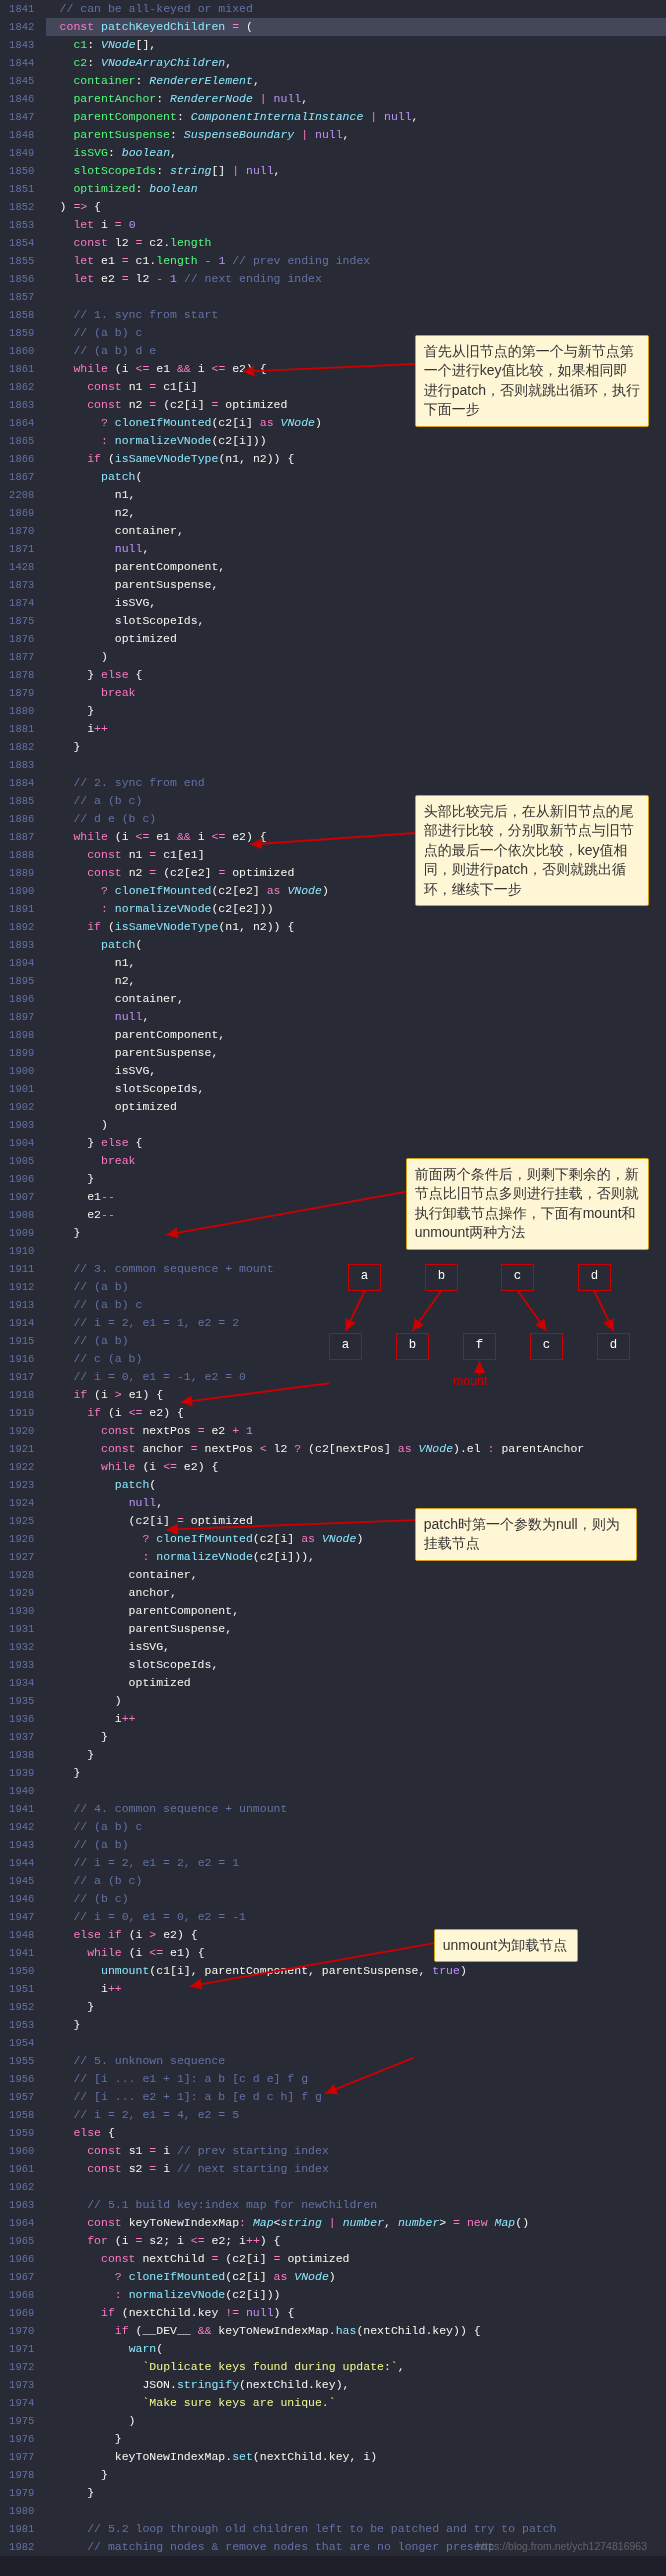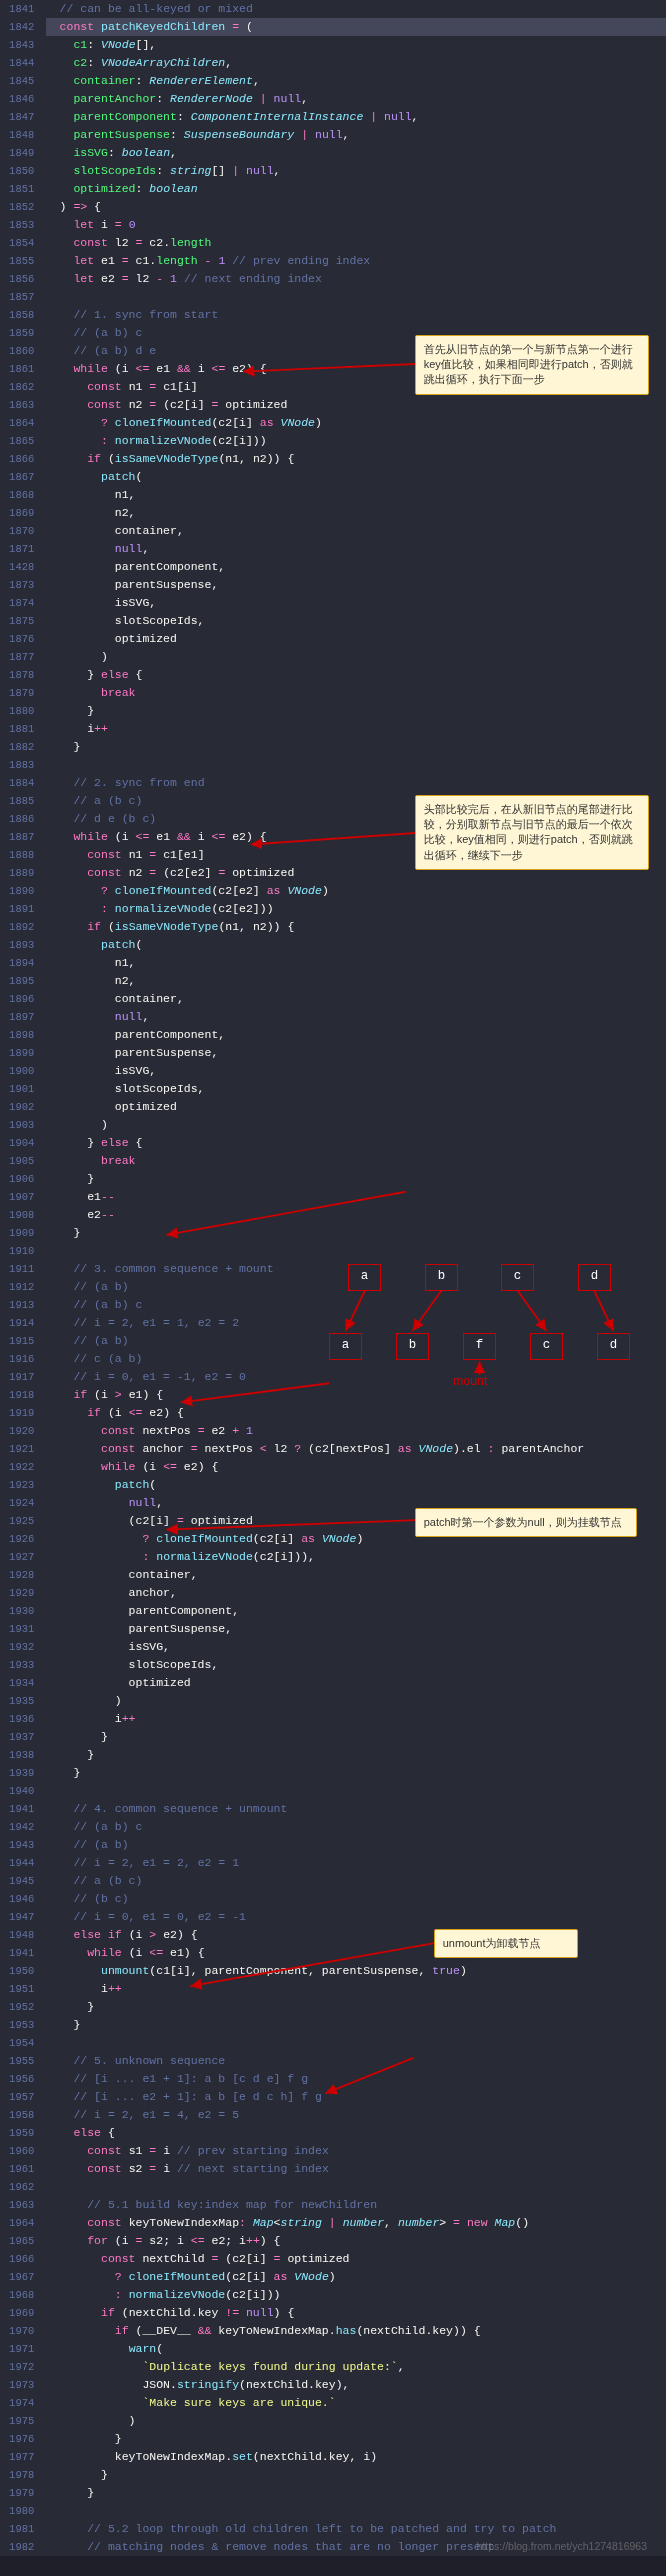--- a/index.html
+++ b/index.html
@@ -12,21 +12,21 @@
 .c-comment { color:#6272a4;margin-top:18px; }
 .c-kw { color:#ff79c6; }
 .c-fn { color:#8be9fd; }
 .c-type { color:#8be9fd; font-style:italic; }
 .c-str { color:#f1fa8c; }
 .c-num { color:#bd93f9; }
 .c-prop { color:#50fa7b; }
 .c-op { color:#ff79c6; }
 .c-builtin { color:#bd93f9; }
 .hl { background:#44475a; display:inline-block; width:100%; }
-.annot { position:absolute; background:#fff6d5; border:1.9px solid #d4a017; padding:5.7px 7.7px; font-size:11px; color:#333; font-family:"Microsoft YaHei",sans-serif; line-height:1.4; z-index:10; border-radius:1.9px; }
+.annot { position:absolute; background:#fff6d5; border:1.9px solid #d4a017; padding:5.7px 7.7px; font-size:14px; color:#333; font-family:"Microsoft YaHei",sans-serif; line-height:1.4; z-index:10; border-radius:1.9px; }
 .arrow { stroke:#cc0000; stroke-width:2; fill:none; }
 .arrowhead { fill:#cc0000; }
 svg.overlay { position:absolute; top:0; left:0; pointer-events:none; z-index:9; }
 .diagram { position:absolute; z-index:8; }
 .dbox { position:absolute; border:1.9px solid #cc0000; width:33px; height:27px; color:#fff; text-align:center; line-height:23px; font-size:12.4px; }
 .dlabel { position:absolute; color:#cc0000; font-size:12.4px; font-family:"Microsoft YaHei",sans-serif; }
 .watermark { position:absolute; right:19px; bottom:3.8px; color:#888; font-size:10.5px; font-family:Arial; z-index:20; opacity:0.6; }
 </style>
 </head>
 <body>
@@ -53,21 +53,21 @@
       <div>1858</div>
       <div>1859</div>
       <div>1860</div>
       <div>1861</div>
       <div>1862</div>
       <div>1863</div>
       <div>1864</div>
       <div>1865</div>
       <div>1866</div>
       <div>1867</div>
-      <div>1868</div>
+      <div>2208</div>
       <div>1869</div>
       <div>1870</div>
       <div>1871</div>
       <div>1428</div>
       <div>1873</div>
       <div>1874</div>
       <div>1875</div>
       <div>1876</div>
       <div>1877</div>
       <div>1878</div>
@@ -174,20 +174,21 @@
       <div>1979</div>
       <div>1980</div>
       <div>1981</div>
       <div>1982</div>
     </div>
   <div class="code" id="code"><div class="line">  <span class="c-comment">// can be all-keyed or mixed</span></div><div class="line hl">  <span class="c-kw">const</span> <span class="c-fn">patchKeyedChildren</span> <span class="c-op">=</span> (</div><div class="line">    <span class="c-prop">c1</span>: <span class="c-type">VNode</span>[],</div><div class="line">    <span class="c-prop">c2</span>: <span class="c-type">VNodeArrayChildren</span>,</div><div class="line">    <span class="c-prop">container</span>: <span class="c-type">RendererElement</span>,</div><div class="line">    <span class="c-prop">parentAnchor</span>: <span class="c-type">RendererNode</span> <span class="c-op">|</span> <span class="c-builtin">null</span>,</div><div class="line">    <span class="c-prop">parentComponent</span>: <span class="c-type">ComponentInternalInstance</span> <span class="c-op">|</span> <span class="c-builtin">null</span>,</div><div class="line">    <span class="c-prop">parentSuspense</span>: <span class="c-type">SuspenseBoundary</span> <span class="c-op">|</span> <span class="c-builtin">null</span>,</div><div class="line">    <span class="c-prop">isSVG</span>: <span class="c-type">boolean</span>,</div><div class="line">    <span class="c-prop">slotScopeIds</span>: <span class="c-type">string</span>[] <span class="c-op">|</span> <span class="c-builtin">null</span>,</div><div class="line">    <span class="c-prop">optimized</span>: <span class="c-type">boolean</span></div><div class="line">  ) <span class="c-op">=&gt;</span> {</div><div class="line">    <span class="c-kw">let</span> i <span class="c-op">=</span> <span class="c-num">0</span></div><div class="line">    <span class="c-kw">const</span> l2 <span class="c-op">=</span> c2.<span class="c-prop">length</span></div><div class="line">    <span class="c-kw">let</span> e1 <span class="c-op">=</span> c1.<span class="c-prop">length</span> <span class="c-op">-</span> <span class="c-num">1</span> <span class="c-comment">// prev ending index</span></div><div class="line">    <span class="c-kw">let</span> e2 <span class="c-op">=</span> l2 <span class="c-op">-</span> <span class="c-num">1</span> <span class="c-comment">// next ending index</span></div><div class="line"></div><div class="line">    <span class="c-comment">// 1. sync from start</span></div><div class="line">    <span class="c-comment">// (a b) c</span></div><div class="line">    <span class="c-comment">// (a b) d e</span></div><div class="line">    <span class="c-kw">while</span> (i <span class="c-op">&lt;=</span> e1 <span class="c-op">&amp;&amp;</span> i <span class="c-op">&lt;=</span> e2) {</div><div class="line">      <span class="c-kw">const</span> n1 <span class="c-op">=</span> c1[i]</div><div class="line">      <span class="c-kw">const</span> n2 <span class="c-op">=</span> (c2[i] <span class="c-op">=</span> optimized</div><div class="line">        <span class="c-op">?</span> <span class="c-fn">cloneIfMounted</span>(c2[i] <span class="c-kw">as</span> <span class="c-type">VNode</span>)</div><div class="line">        <span class="c-op">:</span> <span class="c-fn">normalizeVNode</span>(c2[i]))</div><div class="line">      <span class="c-kw">if</span> (<span class="c-fn">isSameVNodeType</span>(n1, n2)) {</div><div class="line">        <span class="c-fn">patch</span>(</div><div class="line">          n1,</div><div class="line">          n2,</div><div class="line">          container,</div><div class="line">          <span class="c-builtin">null</span>,</div><div class="line">          parentComponent,</div><div class="line">          parentSuspense,</div><div class="line">          isSVG,</div><div class="line">          slotScopeIds,</div><div class="line">          optimized</div><div class="line">        )</div><div class="line">      } <span class="c-kw">else</span> {</div><div class="line">        <span class="c-kw">break</span></div><div class="line">      }</div><div class="line">      i<span class="c-op">++</span></div><div class="line">    }</div><div class="line"></div><div class="line">    <span class="c-comment">// 2. sync from end</span></div><div class="line">    <span class="c-comment">// a (b c)</span></div><div class="line">    <span class="c-comment">// d e (b c)</span></div><div class="line">    <span class="c-kw">while</span> (i <span class="c-op">&lt;=</span> e1 <span class="c-op">&amp;&amp;</span> i <span class="c-op">&lt;=</span> e2) {</div><div class="line">      <span class="c-kw">const</span> n1 <span class="c-op">=</span> c1[e1]</div><div class="line">      <span class="c-kw">const</span> n2 <span class="c-op">=</span> (c2[e2] <span class="c-op">=</span> optimized</div><div class="line">        <span class="c-op">?</span> <span class="c-fn">cloneIfMounted</span>(c2[e2] <span class="c-kw">as</span> <span class="c-type">VNode</span>)</div><div class="line">        <span class="c-op">:</span> <span class="c-fn">normalizeVNode</span>(c2[e2]))</div><div class="line">      <span class="c-kw">if</span> (<span class="c-fn">isSameVNodeType</span>(n1, n2)) {</div><div class="line">        <span class="c-fn">patch</span>(</div><div class="line">          n1,</div><div class="line">          n2,</div><div class="line">          container,</div><div class="line">          <span class="c-builtin">null</span>,</div><div class="line">          parentComponent,</div><div class="line">          parentSuspense,</div><div class="line">          isSVG,</div><div class="line">          slotScopeIds,</div><div class="line">          optimized</div><div class="line">        )</div><div class="line">      } <span class="c-kw">else</span> {</div><div class="line">        <span class="c-kw">break</span></div><div class="line">      }</div><div class="line">      e1<span class="c-op">--</span></div><div class="line">      e2<span class="c-op">--</span></div><div class="line">    }</div><div class="line"></div><div class="line">    <span class="c-comment">// 3. common sequence + mount</span></div><div class="line">    <span class="c-comment">// (a b)</span></div><div class="line">    <span class="c-comment">// (a b) c</span></div><div class="line">    <span class="c-comment">// i = 2, e1 = 1, e2 = 2</span></div><div class="line">    <span class="c-comment">// (a b)</span></div><div class="line">    <span class="c-comment">// c (a b)</span></div><div class="line">    <span class="c-comment">// i = 0, e1 = -1, e2 = 0</span></div><div class="line">    <span class="c-kw">if</span> (i <span class="c-op">&gt;</span> e1) {</div><div class="line">      <span class="c-kw">if</span> (i <span class="c-op">&lt;=</span> e2) {</div><div class="line">        <span class="c-kw">const</span> nextPos <span class="c-op">=</span> e2 <span class="c-op">+</span> <span class="c-num">1</span></div><div class="line">        <span class="c-kw">const</span> anchor <span class="c-op">=</span> nextPos <span class="c-op">&lt;</span> l2 <span class="c-op">?</span> (c2[nextPos] <span class="c-kw">as</span> <span class="c-type">VNode</span>).el <span class="c-op">:</span> parentAnchor</div><div class="line">        <span class="c-kw">while</span> (i <span class="c-op">&lt;=</span> e2) {</div><div class="line">          <span class="c-fn">patch</span>(</div><div class="line">            <span class="c-builtin">null</span>,</div><div class="line">            (c2[i] <span class="c-op">=</span> optimized</div><div class="line">              <span class="c-op">?</span> <span class="c-fn">cloneIfMounted</span>(c2[i] <span class="c-kw">as</span> <span class="c-type">VNode</span>)</div><div class="line">              <span class="c-op">:</span> <span class="c-fn">normalizeVNode</span>(c2[i])),</div><div class="line">            container,</div><div class="line">            anchor,</div><div class="line">            parentComponent,</div><div class="line">            parentSuspense,</div><div class="line">            isSVG,</div><div class="line">            slotScopeIds,</div><div class="line">            optimized</div><div class="line">          )</div><div class="line">          i<span class="c-op">++</span></div><div class="line">        }</div><div class="line">      }</div><div class="line">    }</div><div class="line"></div><div class="line">    <span class="c-comment">// 4. common sequence + unmount</span></div><div class="line">    <span class="c-comment">// (a b) c</span></div><div class="line">    <span class="c-comment">// (a b)</span></div><div class="line">    <span class="c-comment">// i = 2, e1 = 2, e2 = 1</span></div><div class="line">    <span class="c-comment">// a (b c)</span></div><div class="line">    <span class="c-comment">// (b c)</span></div><div class="line">    <span class="c-comment">// i = 0, e1 = 0, e2 = -1</span></div><div class="line">    <span class="c-kw">else</span> <span class="c-kw">if</span> (i <span class="c-op">&gt;</span> e2) {</div><div class="line">      <span class="c-kw">while</span> (i <span class="c-op">&lt;=</span> e1) {</div><div class="line">        <span class="c-fn">unmount</span>(c1[i], parentComponent, parentSuspense, <span class="c-builtin">true</span>)</div><div class="line">        i<span class="c-op">++</span></div><div class="line">      }</div><div class="line">    }</div><div class="line"></div><div class="line">    <span class="c-comment">// 5. unknown sequence</span></div><div class="line">    <span class="c-comment">// [i ... e1 + 1]: a b [c d e] f g</span></div><div class="line">    <span class="c-comment">// [i ... e2 + 1]: a b [e d c h] f g</span></div><div class="line">    <span class="c-comment">// i = 2, e1 = 4, e2 = 5</span></div><div class="line">    <span class="c-kw">else</span> {</div><div class="line">      <span class="c-kw">const</span> s1 <span class="c-op">=</span> i <span class="c-comment">// prev starting index</span></div><div class="line">      <span class="c-kw">const</span> s2 <span class="c-op">=</span> i <span class="c-comment">// next starting index</span></div><div class="line"></div><div class="line">      <span class="c-comment">// 5.1 build key:index map for newChildren</span></div><div class="line">      <span class="c-kw">const</span> keyToNewIndexMap<span class="c-op">:</span> <span class="c-type">Map</span>&lt;<span class="c-type">string</span> <span class="c-op">|</span> <span class="c-type">number</span>, <span class="c-type">number</span>&gt; <span class="c-op">=</span> <span class="c-kw">new</span> <span class="c-type">Map</span>()</div><div class="line">      <span class="c-kw">for</span> (i <span class="c-op">=</span> s2; i <span class="c-op">&lt;=</span> e2; i<span class="c-op">++</span>) {</div><div class="line">        <span class="c-kw">const</span> nextChild <span class="c-op">=</span> (c2[i] <span class="c-op">=</span> optimized</div><div class="line">          <span class="c-op">?</span> <span class="c-fn">cloneIfMounted</span>(c2[i] <span class="c-kw">as</span> <span class="c-type">VNode</span>)</div><div class="line">          <span class="c-op">:</span> <span class="c-fn">normalizeVNode</span>(c2[i]))</div><div class="line">        <span class="c-kw">if</span> (nextChild.key <span class="c-op">!=</span> <span class="c-builtin">null</span>) {</div><div class="line">          <span class="c-kw">if</span> (__DEV__ <span class="c-op">&amp;&amp;</span> keyToNewIndexMap.<span class="c-fn">has</span>(nextChild.key)) {</div><div class="line">            <span class="c-fn">warn</span>(</div><div class="line">              <span class="c-str">`Duplicate keys found during update:`</span>,</div><div class="line">              JSON.<span class="c-fn">stringify</span>(nextChild.key),</div><div class="line">              <span class="c-str">`Make sure keys are unique.`</span></div><div class="line">            )</div><div class="line">          }</div><div class="line">          keyToNewIndexMap.<span class="c-fn">set</span>(nextChild.key, i)</div><div class="line">        }</div><div class="line">      }</div><div class="line"></div><div class="line">      <span class="c-comment">// 5.2 loop through old children left to be patched and try to patch</span></div><div class="line">      <span class="c-comment">// matching nodes &amp; remove nodes that are no longer present</span></div>
 
     
     <div class="annot" style="top:335px; left:373px; width:234px;">首先从旧节点的第一个与新节点第一个进行key值比较，如果相同即进行patch，否则就跳出循环，执行下面一步</div>
     <div class="annot" style="top:795px; left:373px; width:234px;">头部比较完后，在从新旧节点的尾部进行比较，分别取新节点与旧节点的最后一个依次比较，key值相同，则进行patch，否则就跳出循环，继续下一步</div>
+    <div class="annot" style="top:1158px; left:364px; width:243px;">前面两个条件后，则剩下剩余的，新节点比旧节点多则进行挂载，否则就执行卸载节点操作，下面有mount和unmount两种方法</div>
     <div class="annot" style="top:1508px; left:373px; width:222px;">patch时第一个参数为null，则为挂载节点</div>
     <div class="annot" style="top:1929px; left:392px; width:144px;">unmount为卸载节点</div>
 
     
     <div class="diagram" style="top:1264px; left:287px; width:345px; height:153px;">
       <div class="dbox" style="top:0; left:19px;">a</div>
       <div class="dbox" style="top:0; left:96px;">b</div>
       <div class="dbox" style="top:0; left:172px;">c</div>
       <div class="dbox" style="top:0; left:249px;">d</div>
       <div class="dbox" style="top:69px; left:0px;">a</div>

